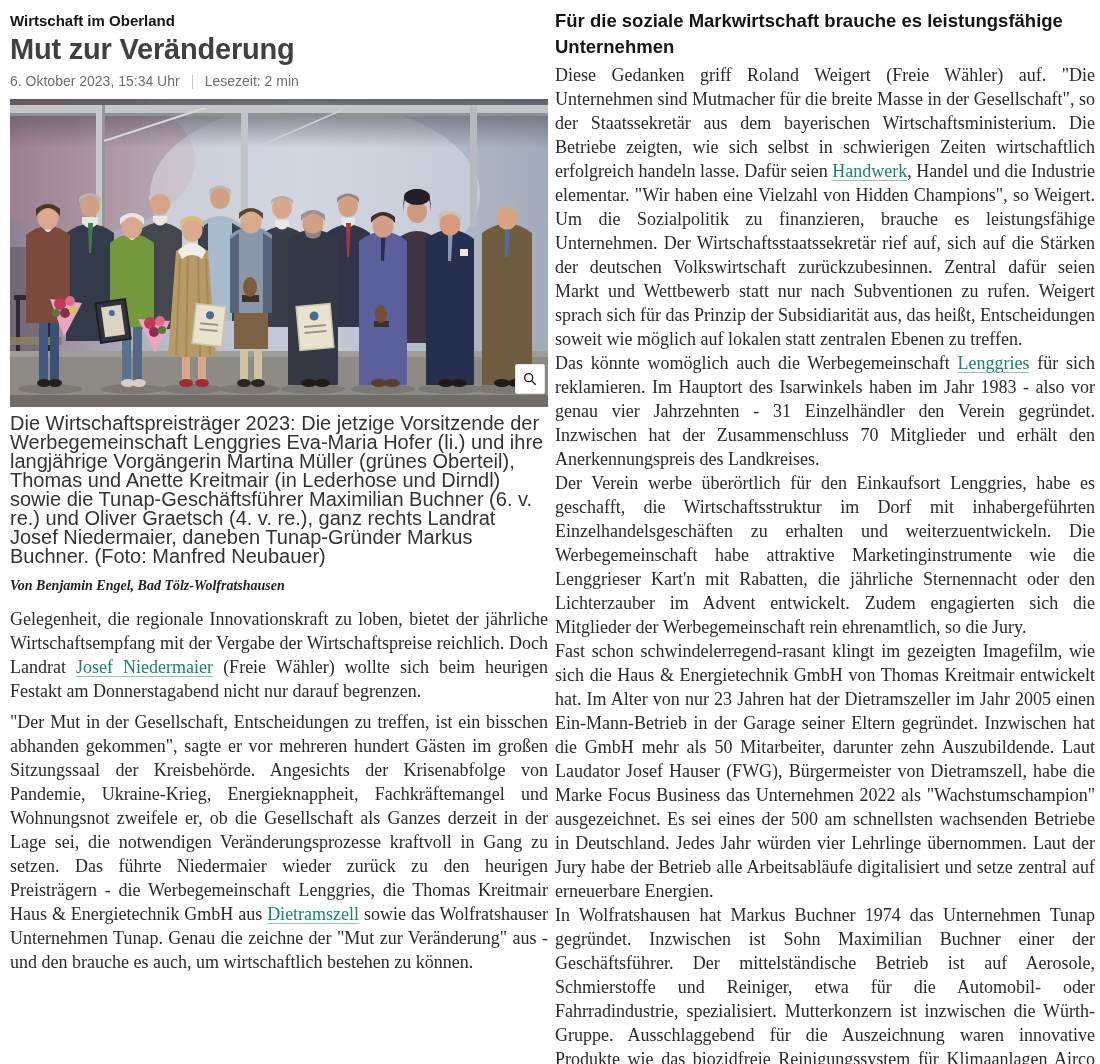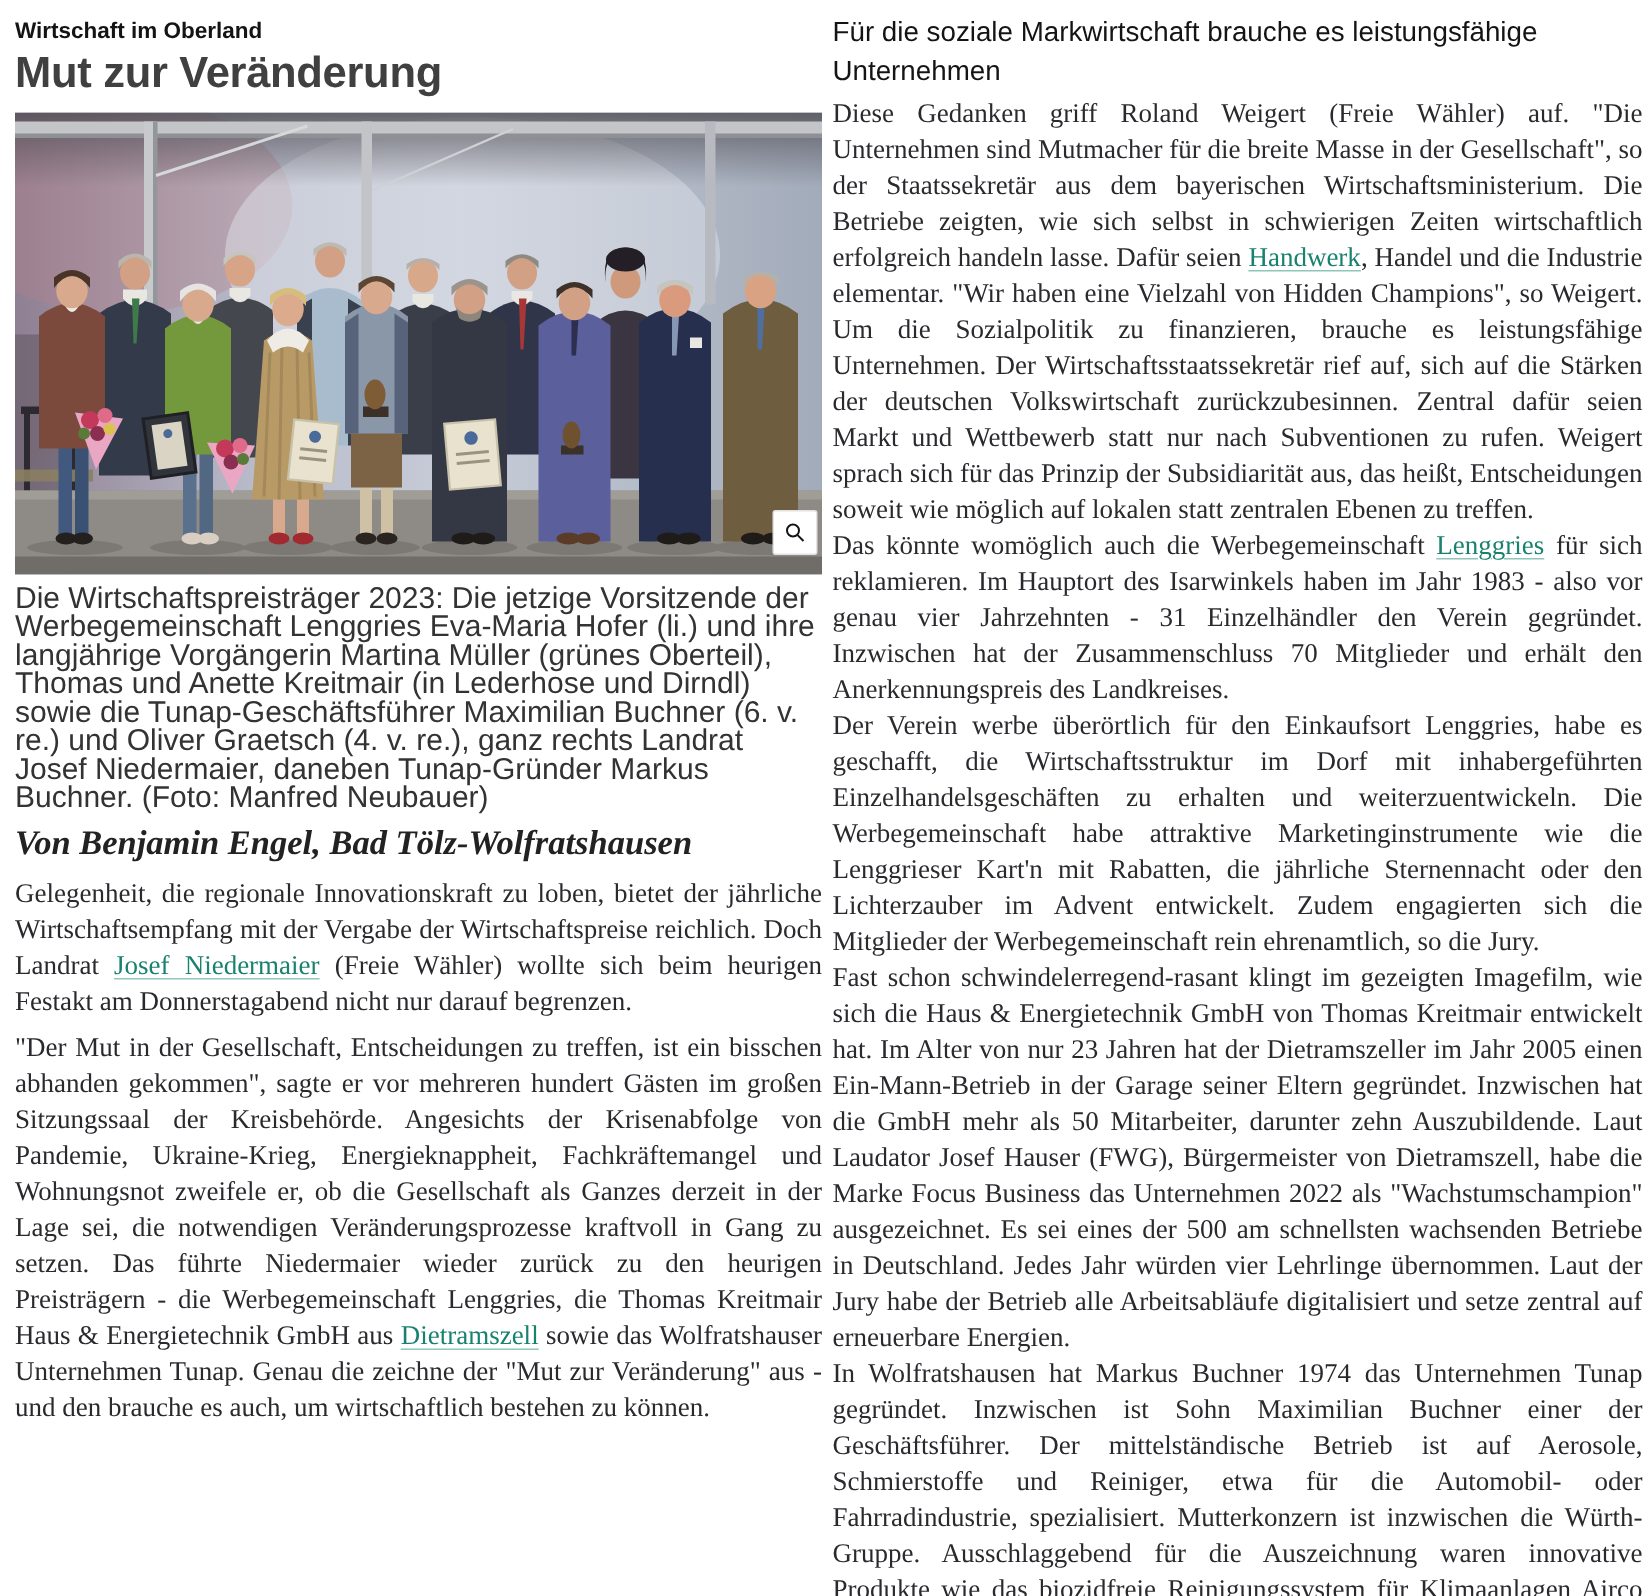--- a/index.html
+++ b/index.html
@@ -17,39 +17,44 @@
   figure.photo{position:relative;margin:9px 0 7px 0;width:538px;height:308px;overflow:hidden;background:#aab2c0;}
   figure.photo svg.scene{display:block;}
   .zoom-btn{position:absolute;right:3px;bottom:13px;width:30px;height:30px;background:#ffffff;
             border:1px solid #e2e2e2;border-radius:2px;padding:0;display:flex;align-items:center;
             justify-content:center;cursor:pointer;}
   .zoom-btn svg{width:16px;height:16px;}
 
   .caption{font-size:20px;line-height:19px;color:#333333;margin:0 0 9px 0;}
   .lede{font-size:17.5px;line-height:23px;font-weight:bold;color:#141414;margin:0 0 7px 0;}
   .byline{font-family:"Liberation Serif","DejaVu Serif",serif;font-style:italic;font-weight:600;
-          font-size:23px;line-height:21px;color:#222222;margin:0 0 11px 0;}
+          font-size:14px;line-height:21px;color:#222222;margin:0 0 11px 0;}
 
   .body-p{font-family:"Liberation Serif","DejaVu Serif",serif;font-size:18px;line-height:24px;
           color:#2a2a2e;margin:0 0 7px 0;text-align:justify;hyphens:auto;-webkit-hyphens:auto;}
   .col-right .body-p{margin:0;}
 
-  h2.subhead{font-size:18.5px;line-height:26px;font-weight:normal;color:#141414;margin:0 0 3px 0;}
+  h2.subhead{font-size:18.5px;line-height:26px;font-weight:bold;color:#141414;margin:0 0 3px 0;}
 
   a.inlink{color:#19826f;text-decoration:underline;text-decoration-color:#8fc6ba;
            text-underline-offset:3px;cursor:pointer;}
 </style>
 </head>
 <body>
 
 <div class="page">
 
   <div class="col-left">
     <div class="kicker">Wirtschaft im Oberland</div>
     <h1 class="headline">Mut zur Veränderung</h1>
+    <div class="meta">
+      <span>6. Oktober 2023, 15:34 Uhr</span>
+      <span class="divider"></span>
+      <span>Lesezeit: 2 min</span>
+    </div>
 
     <figure class="photo">
 
       <svg class="scene" viewBox="0 0 538 308" width="538" height="308" aria-hidden="true">
         <defs>
           <linearGradient id="wall" x1="0" y1="0" x2="1" y2="0">
             <stop offset="0" stop-color="#8f7f92"></stop>
             <stop offset="0.3" stop-color="#b9bccb"></stop>
             <stop offset="0.55" stop-color="#c7ccd8"></stop>
             <stop offset="1" stop-color="#a2abba"></stop>

